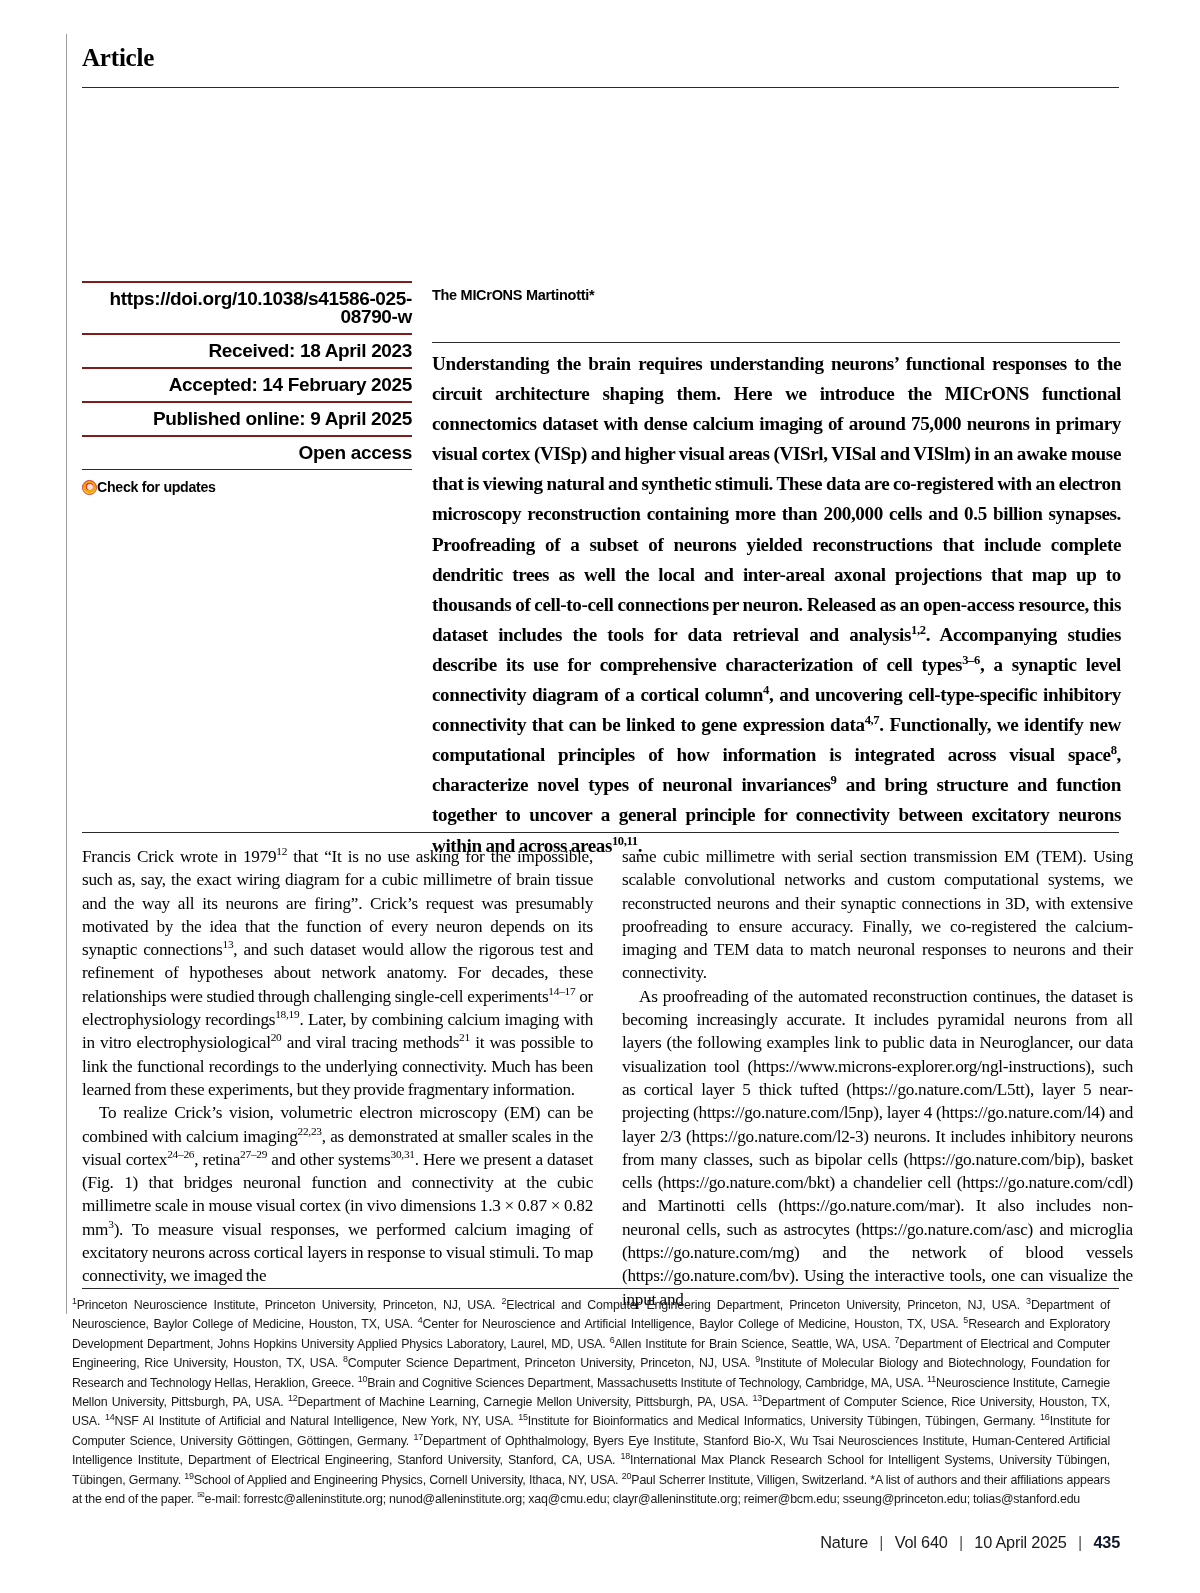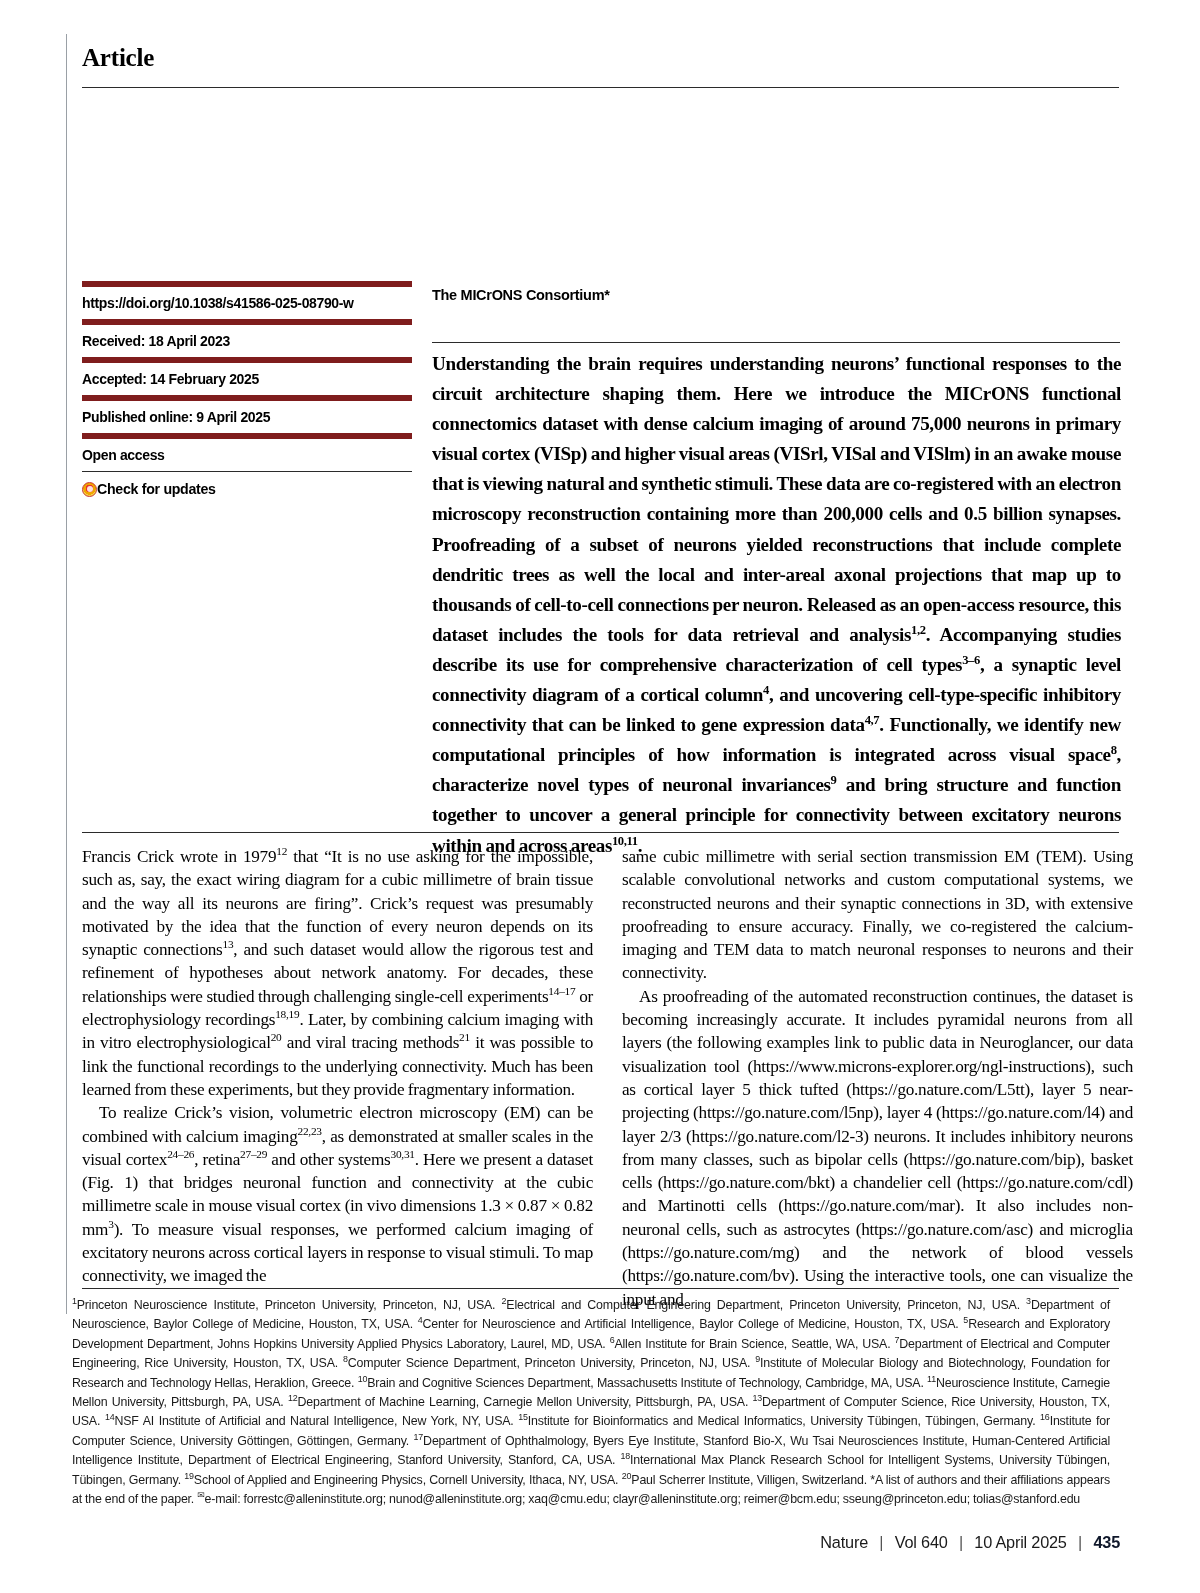--- a/index.html
+++ b/index.html
@@ -66,27 +66,28 @@
 
   
   .meta {
     position: absolute;
     left: 82px;
     top: 281px;
     width: 330px;
     font-family: "Liberation Sans", sans-serif;
   }
   .meta-row {
-    border-top: 6px solid #7f1d1d;
+    border-top: 2px solid #7f1d1d;
     padding: 7px 0 7px 0;
-    font-size: 14px;
+    font-size: 19px;
     font-weight: bold;
     letter-spacing: -0.35px;
     line-height: 18px;
     min-height: 18px;
+    text-align: right;
   }
   .meta-row.last {
     border-bottom: 1px solid #2b2b2b;
   }
   .meta-check {
     display: flex;
     align-items: center;
     padding-top: 9px;
     font-size: 14.2px;
     font-weight: bold;
@@ -229,21 +230,21 @@
     <div class="meta-row">Received: 18 April 2023</div>
     <div class="meta-row">Accepted: 14 February 2025</div>
     <div class="meta-row">Published online: 9 April 2025</div>
     <div class="meta-row last">Open access</div>
     <div class="meta-check">
       <span class="crossmark"></span>
       <span>Check for updates</span>
     </div>
   </div>
 
-  <div class="consortium">The MICrONS Consortium*</div>
+  <div class="consortium">The MICrONS Martinotti*</div>
   <div class="abstract-rule"></div>
   <div class="abstract">Understanding the brain requires understanding neurons’ functional responses to the circuit architecture shaping them. Here we introduce the MICrONS functional connectomics dataset with dense calcium imaging of around 75,000 neurons in primary visual cortex (VISp) and higher visual areas (VISrl, VISal and VISlm) in an awake mouse that is viewing natural and synthetic stimuli. These data are co-registered with an electron microscopy reconstruction containing more than 200,000 cells and 0.5 billion synapses. Proofreading of a subset of neurons yielded reconstructions that include complete dendritic trees as well the local and inter-areal axonal projections that map up to thousands of cell-to-cell connections per neuron. Released as an open-access resource, this dataset includes the tools for data retrieval and analysis<sup>1,2</sup>. Accompanying studies describe its use for comprehensive characterization of cell types<sup>3–6</sup>, a synaptic level connectivity diagram of a cortical column<sup>4</sup>, and uncovering cell-type-specific inhibitory connectivity that can be linked to gene expression data<sup>4,7</sup>. Functionally, we identify new computational principles of how information is integrated across visual space<sup>8</sup>, characterize novel types of neuronal invariances<sup>9</sup> and bring structure and function together to uncover a general principle for connectivity between excitatory neurons within and across areas<sup>10,11</sup>.</div>
 
   <div class="body-rule"></div>
 
   <div class="body-col left">
     <p>Francis Crick wrote in 1979<sup>12</sup> that “It is no use asking for the impossible, such as, say, the exact wiring diagram for a cubic millimetre of brain tissue and the way all its neurons are firing”. Crick’s request was presumably motivated by the idea that the function of every neuron depends on its synaptic connections<sup>13</sup>, and such dataset would allow the rigorous test and refinement of hypotheses about network anatomy. For decades, these relationships were studied through challenging single-cell experiments<sup>14–17</sup> or electrophysiology recordings<sup>18,19</sup>. Later, by combining calcium imaging with in vitro electrophysiological<sup>20</sup> and viral tracing methods<sup>21</sup> it was possible to link the functional recordings to the underlying connectivity. Much has been learned from these experiments, but they provide fragmentary information.</p>
     <p>To realize Crick’s vision, volumetric electron microscopy (EM) can be combined with calcium imaging<sup>22,23</sup>, as demonstrated at smaller scales in the visual cortex<sup>24–26</sup>, retina<sup>27–29</sup> and other systems<sup>30,31</sup>. Here we present a dataset (Fig. 1) that bridges neuronal function and connectivity at the cubic millimetre scale in mouse visual cortex (in vivo dimensions 1.3 × 0.87 × 0.82 mm<sup>3</sup>). To measure visual responses, we performed calcium imaging of excitatory neurons across cortical layers in response to visual stimuli. To map connectivity, we imaged the</p>
   </div>
 

